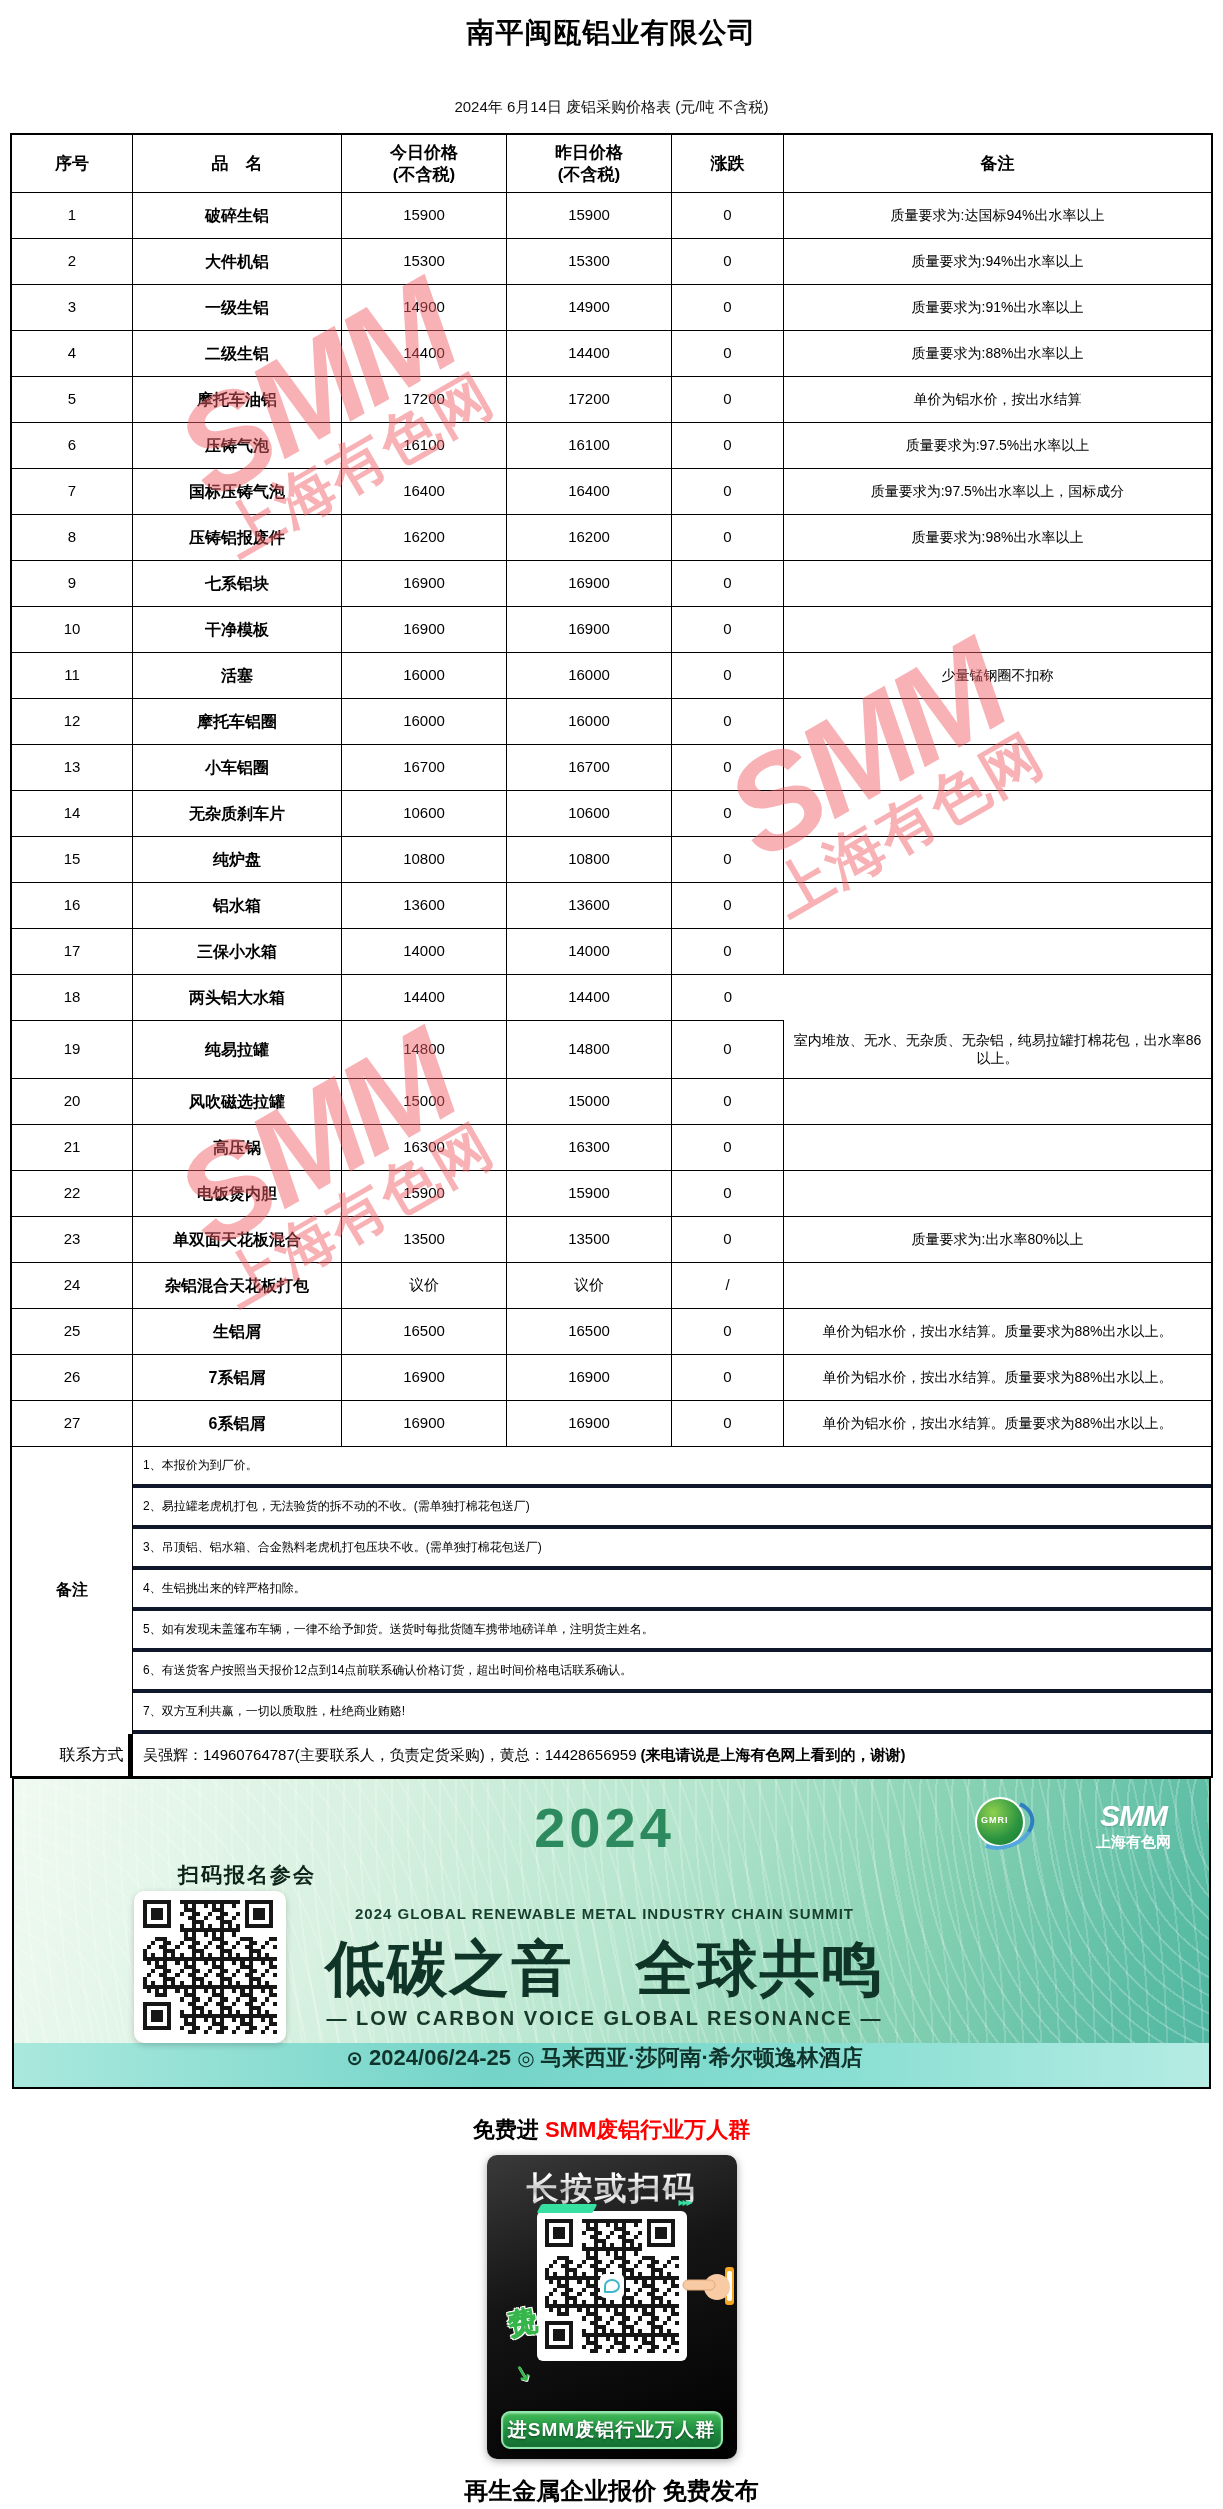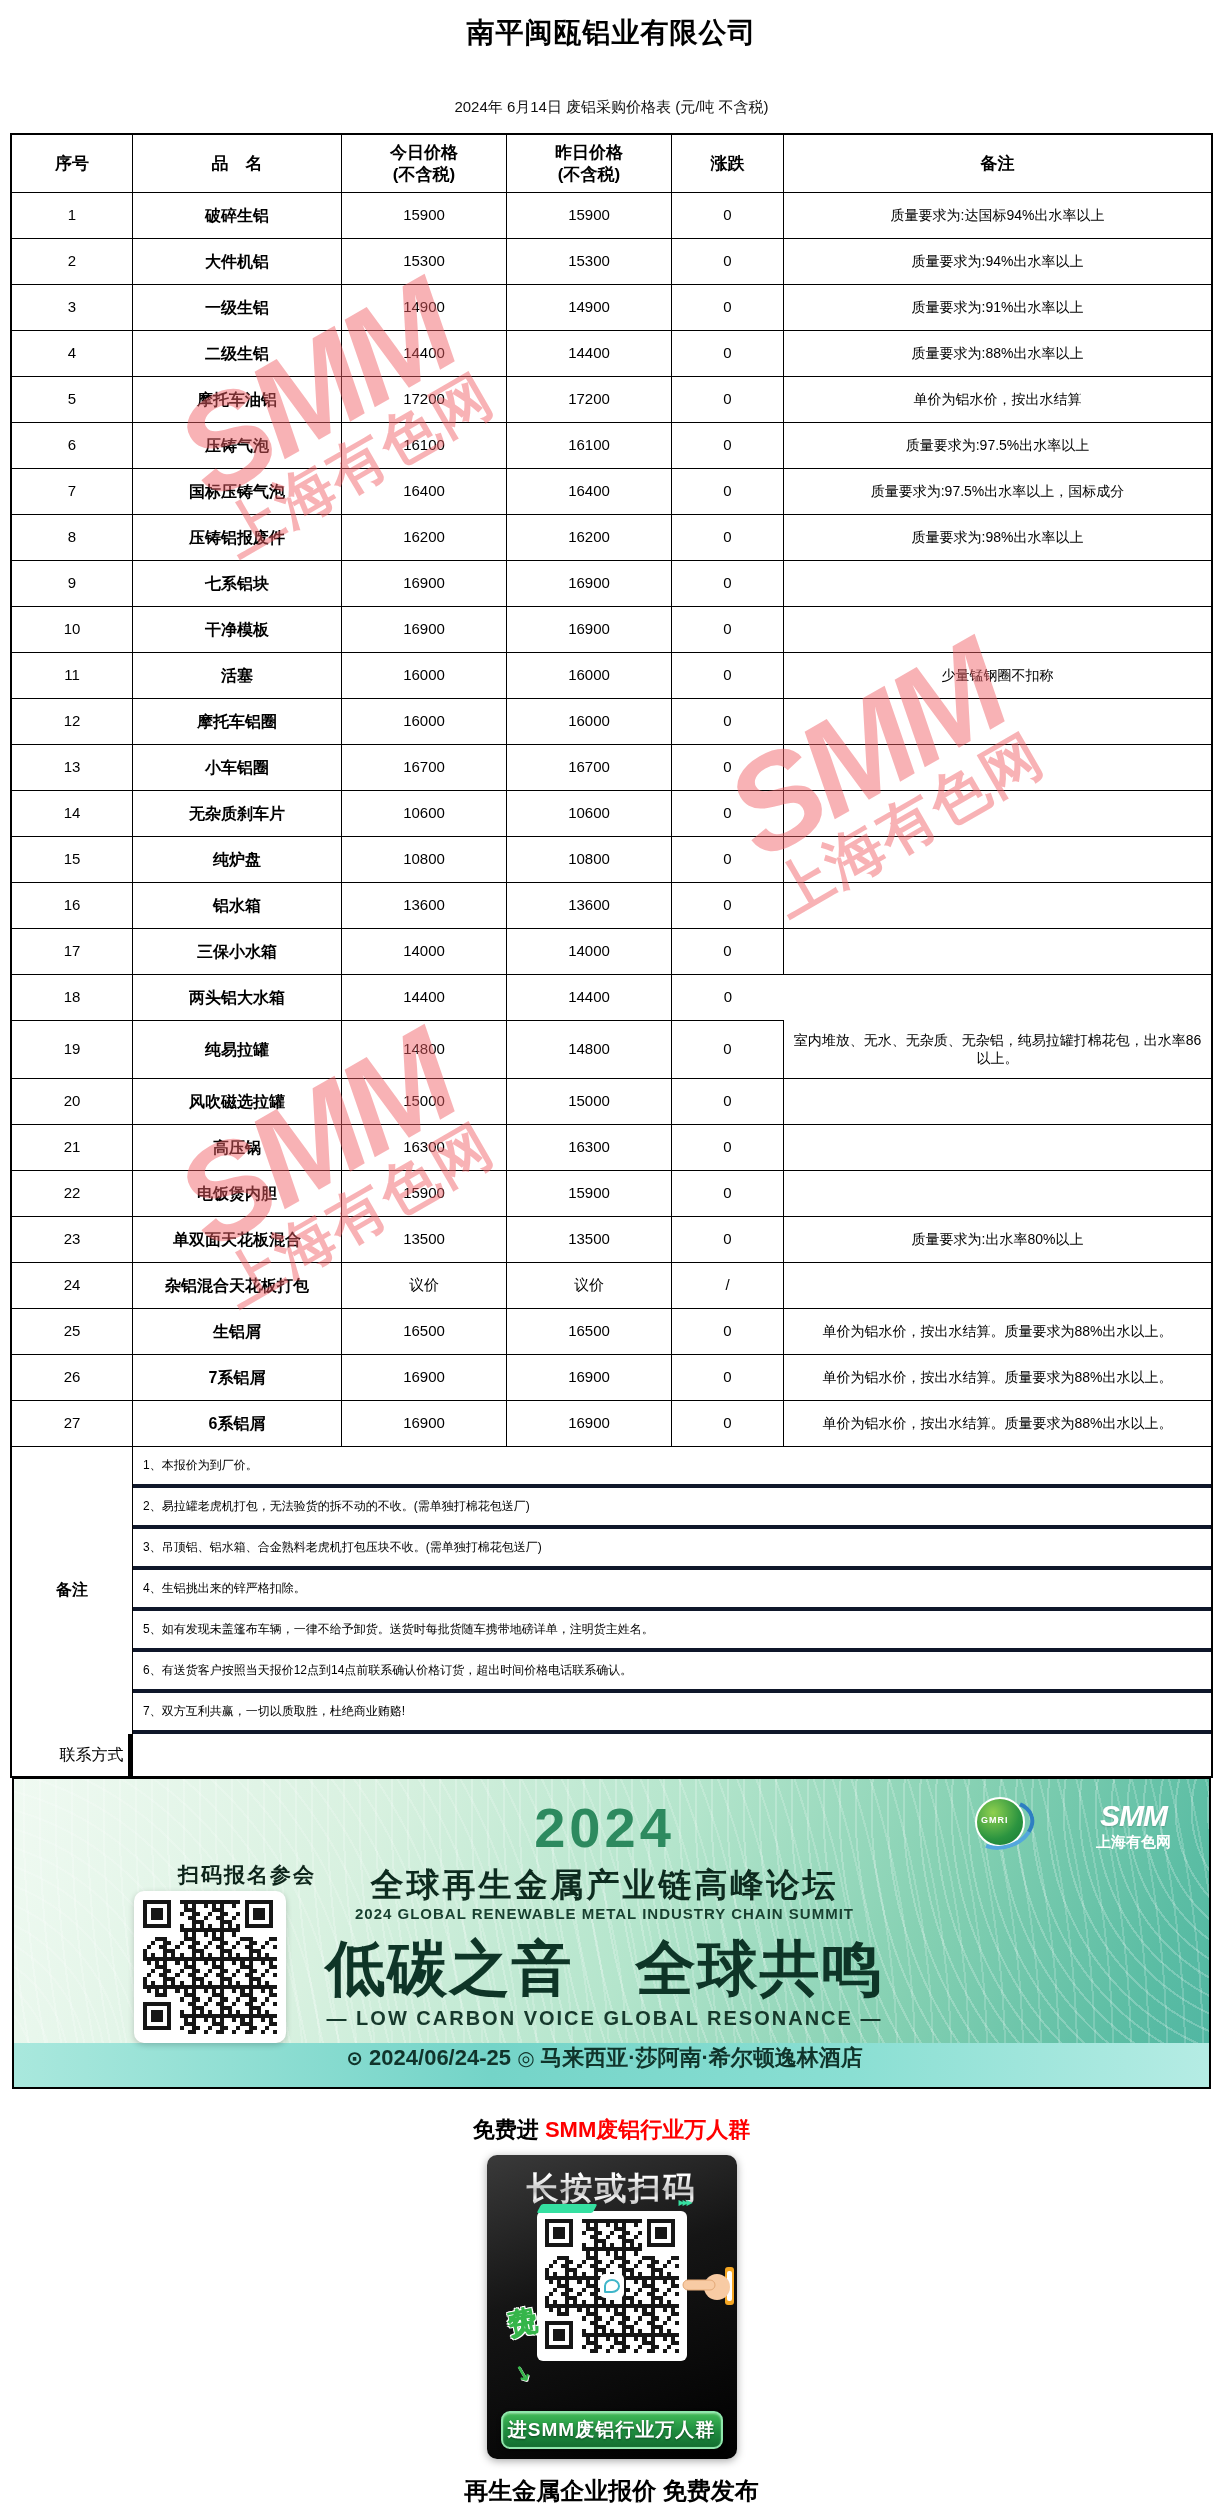--- a/index.html
+++ b/index.html
@@ -351,20 +351,24 @@
       <div class="note-row">3、吊顶铝、铝水箱、合金熟料老虎机打包压块不收。(需单独打棉花包送厂)</div>
       <div class="note-row">4、生铝挑出来的锌严格扣除。</div>
       <div class="note-row">5、如有发现未盖篷布车辆，一律不给予卸货。送货时每批货随车携带地磅详单，注明货主姓名。</div>
       <div class="note-row">6、有送货客户按照当天报价12点到14点前联系确认价格订货，超出时间价格电话联系确认。</div>
       <div class="note-row">7、双方互利共赢，一切以质取胜，杜绝商业贿赂!</div>
     </div>
 </div>
 
 <div class="contact-row">
   <div class="contact-label">联系方式</div>
+  <div class="contact-text">
+    <span>吴强辉：14960764787(主要联系人，负责定货采购)，黄总：14428656959</span>
+    <span class="contact-bold">(来电请说是上海有色网上看到的，谢谢)</span>
+  </div>
 </div>
 
 <div class="wm wm1">
   <div class="wm-smm">SMM</div>
   <div class="wm-site">上海有色网</div>
 </div>
 <div class="wm wm2">
   <div class="wm-smm">SMM</div>
   <div class="wm-site">上海有色网</div>
 </div>
@@ -807,21 +811,20 @@
         <rect x="25" y="0" width="7" height="7"></rect>
         <rect x="26" y="1" width="5" height="5" fill="#fff"></rect>
         <rect x="27" y="2" width="3" height="3"></rect>
         <rect x="0" y="25" width="7" height="7"></rect>
         <rect x="1" y="26" width="5" height="5" fill="#fff"></rect>
         <rect x="2" y="27" width="3" height="3"></rect>
       </svg>
     </div>
 
   <div class="banner-center banner-year">2024</div>
-  <div class="banner-center banner-title-cn">全球再生金属产业链高峰论坛</div>
   <div class="banner-center banner-title-en">2024 GLOBAL RENEWABLE METAL INDUSTRY CHAIN SUMMIT</div>
   <div class="banner-center banner-slogan">低碳之音　全球共鸣</div>
   <div class="banner-center banner-slogan-en">— LOW CARBON VOICE GLOBAL RESONANCE —</div>
 
   <div class="banner-center banner-date">
     <span class="ico">⊙</span>
     <span>2024/06/24-25</span>
     <span class="ico"> ◎ </span>
     <span>马来西亚·莎阿南·希尔顿逸林酒店</span>
   </div>

